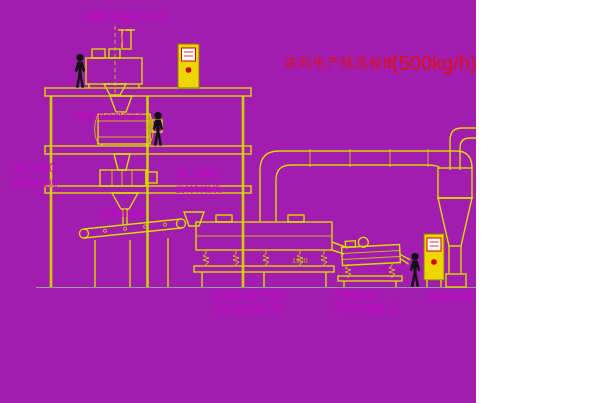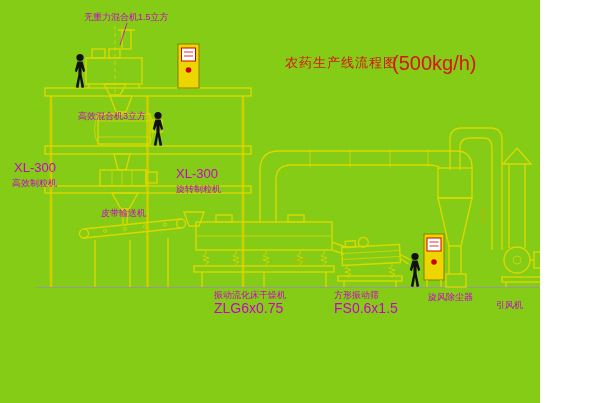--- a/index.html
+++ b/index.html
@@ -1,16 +1,16 @@
 <!DOCTYPE html>
 <html><head>
 <meta charset="utf-8">
 <style>
   html,body{margin:0;padding:0;background:#fff;}
-  .canvas{position:relative;width:540px;height:403px;background:#84cc16;overflow:hidden;
+  .canvas{position:relative;width:476px;height:403px;background:#a21caf;overflow:hidden;
           font-family:"Liberation Sans", sans-serif;}
   svg text{font-family:"Liberation Sans", sans-serif;}
   .s1{stroke:#d9d900;stroke-width:1.4;fill:none;}
   .s2{stroke:#cfcf00;stroke-width:2.6;fill:none;}
   .sthin{stroke:#d9d900;stroke-width:0.8;fill:none;}
   .ground{stroke:#9a9a9a;stroke-width:1;}
   .cab{fill:#edd500;stroke:#8a7d00;stroke-width:1;}
   .cabwin{fill:#ffffff;stroke:#d00000;stroke-width:1;}
   .redln{stroke:#d00000;stroke-width:0.8;fill:none;}
   .man{fill:#111111;stroke:none;}

